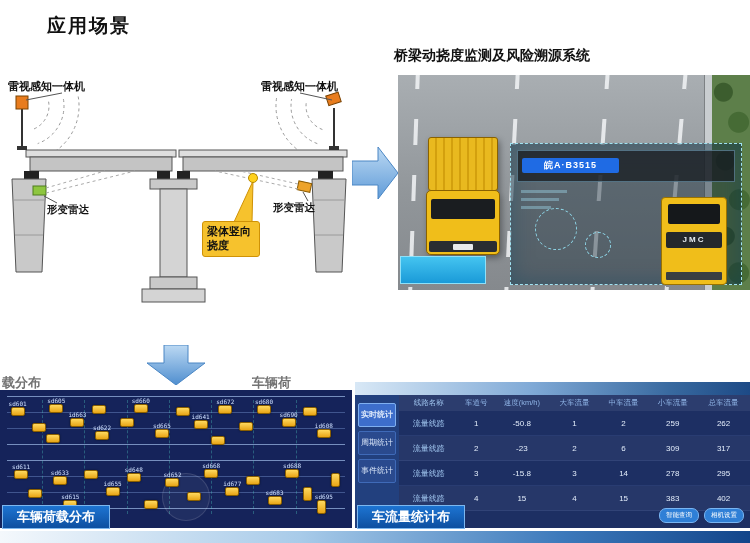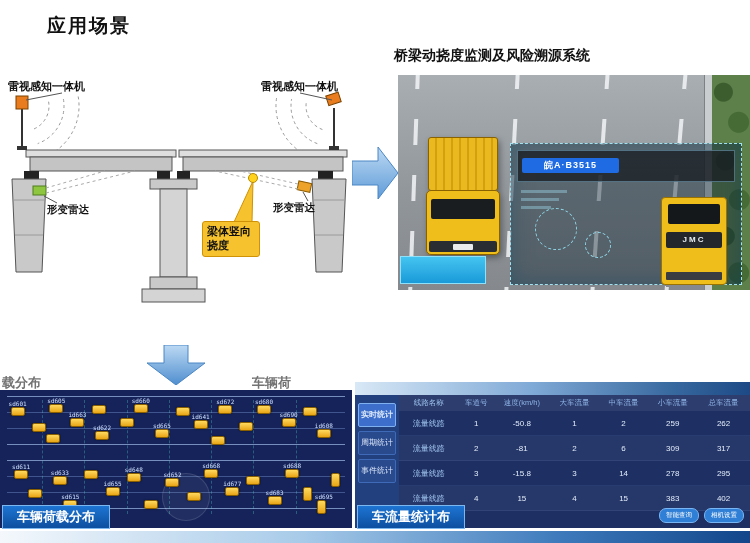--- a/index.html
+++ b/index.html
@@ -387,21 +387,21 @@
               <span class="tcell c1">1</span>
               <span class="tcell c2">-50.8</span>
               <span class="tcell c3">1</span>
               <span class="tcell c4">2</span>
               <span class="tcell c5">259</span>
               <span class="tcell c6">262</span>
             </div>
             <div class="trow alt">
               <span class="tcell c0">流量线路</span>
               <span class="tcell c1">2</span>
-              <span class="tcell c2">-81</span>
+              <span class="tcell c2">-23</span>
               <span class="tcell c3">2</span>
               <span class="tcell c4">6</span>
               <span class="tcell c5">309</span>
               <span class="tcell c6">317</span>
             </div>
             <div class="trow">
               <span class="tcell c0">流量线路</span>
               <span class="tcell c1">3</span>
               <span class="tcell c2">-15.8</span>
               <span class="tcell c3">3</span>

